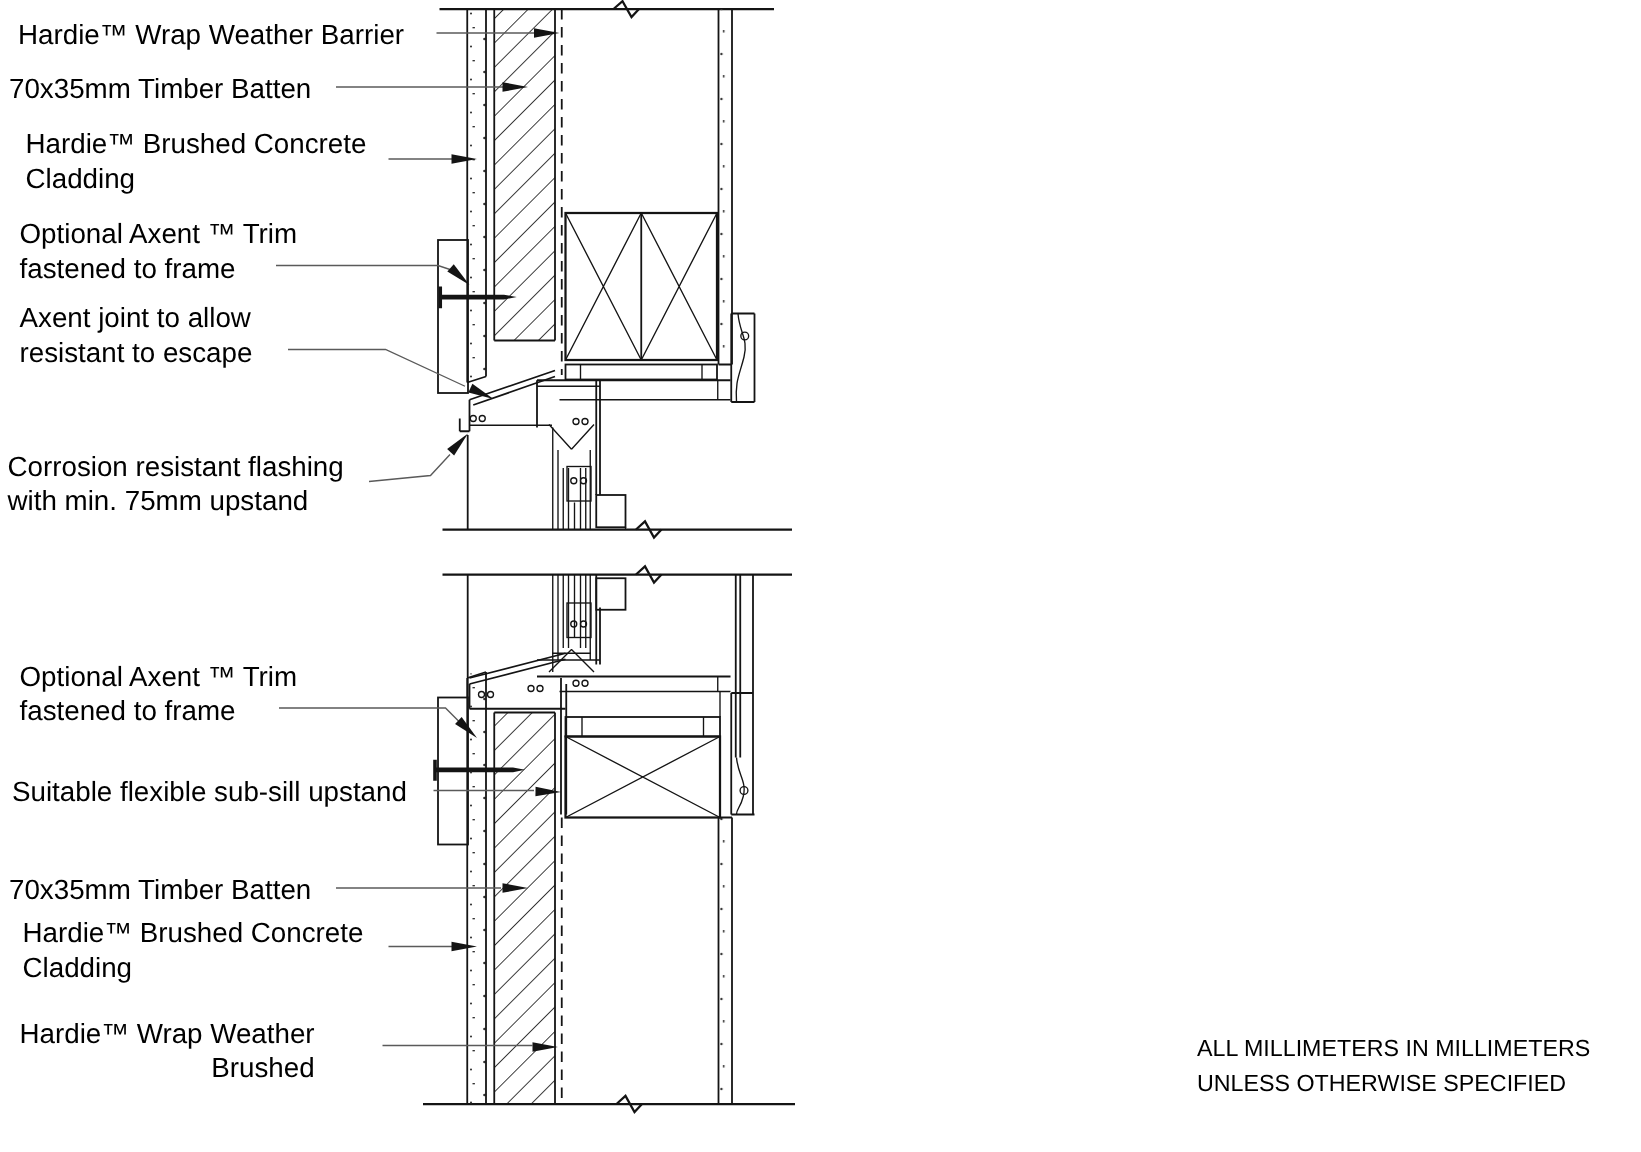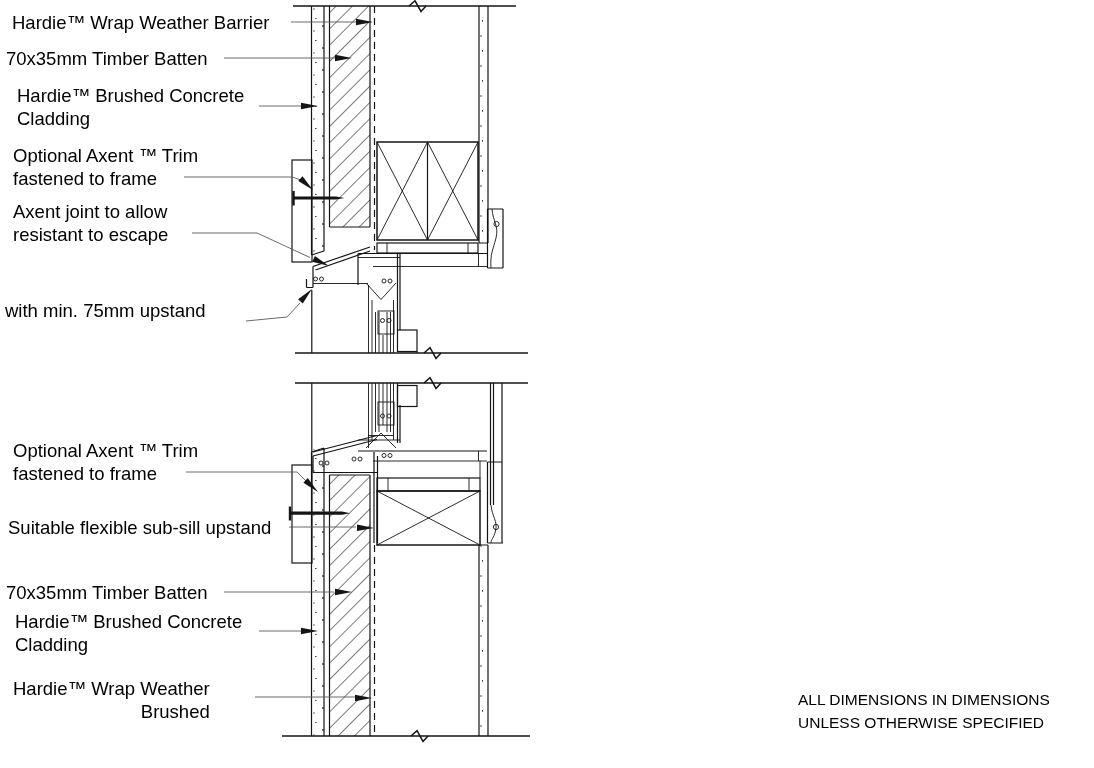--- a/index.html
+++ b/index.html
@@ -245,20 +245,21 @@
     <span>Optional Axent ™ Trim</span>
     <span>fastened to frame</span>
   </div>
 
   <div class="label" style="left:13px;top:200px;">
     <span>Axent joint to allow</span>
     <span>resistant to escape</span>
   </div>
 
   <div class="label" style="left:5px;top:299px;">
+    <span>Corrosion resistant flashing</span>
     <span>with min. 75mm upstand</span>
   </div>
 
   <div class="label" style="left:13px;top:439px;">
     <span>Optional Axent ™ Trim</span>
     <span>fastened to frame</span>
   </div>
 
   <div class="label" style="left:8px;top:516px;">
     <span>Suitable flexible sub-sill upstand</span>
@@ -272,17 +273,17 @@
     <span>Hardie™ Brushed Concrete</span>
     <span>Cladding</span>
   </div>
 
   <div class="label" style="left:13px;top:677px;text-align:right;">
     <span>Hardie™ Wrap Weather</span>
     <span>Brushed</span>
   </div>
 
   <div id="note">
-    <span>ALL DIMENSIONS IN DIMENSIONS</span>
+    <span>ALL MILLIMETERS IN MILLIMETERS</span>
     <span>UNLESS OTHERWISE SPECIFIED</span>
   </div>
 
 </div>
 
 </body></html>

